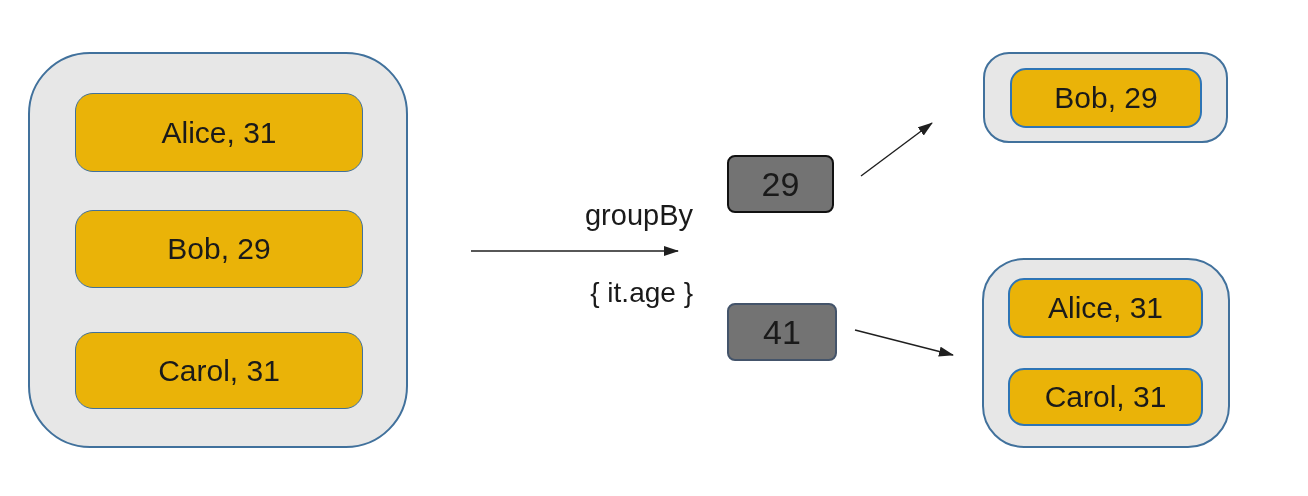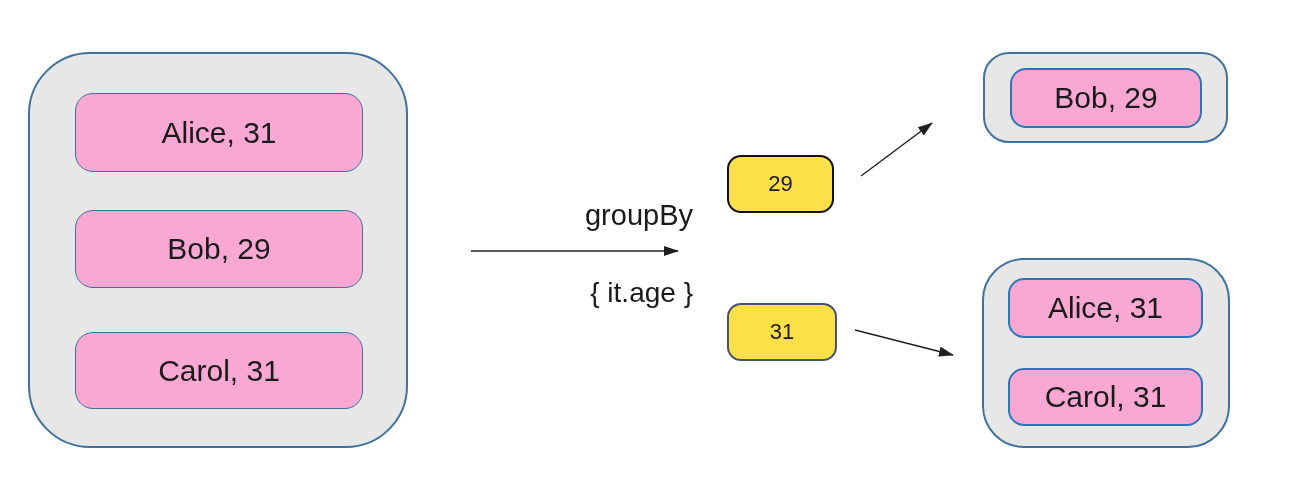--- a/index.html
+++ b/index.html
@@ -25,36 +25,36 @@
     height: 496px;
     background: var(--canvas-bg);
     overflow: hidden;
   }
   .abs { position: absolute; }
   .container {
     background: var(--container-fill);
     border: 2.5px solid var(--container-border);
   }
   .item-box {
-    background: #f9a8d4;
+    background: #eab308;
     display: flex;
     align-items: center;
     justify-content: center;
     font-size: 30px;
     color: var(--text);
   }
   .src-item { border: 1.5px solid var(--item-border); border-radius: 18px; }
   .grp-item { border: 2.25px solid var(--group-item-border); border-radius: 16px; }
   .key-box {
-    background: #fde047;
+    background: #737373;
     display: flex;
     align-items: center;
     justify-content: center;
-    font-size: 22px;
-    border-radius: 14px;
+    font-size: 34px;
+    border-radius: 8px;
   }
   .key-29 { border: 2.5px solid var(--key29-border); }
   .key-31 { border: 2.5px solid var(--key31-border); }
   .op-label {
     width: 230px;
     text-align: right;
     font-size: 29px;
     color: var(--text);
   }
   .arrow-layer { left: 0; top: 0; width: 1308px; height: 496px; pointer-events: none; }
@@ -66,21 +66,21 @@
 
   <div class="abs container" style="left:28px; top:52px; width:380px; height:396px; border-radius:62px;"></div>
   <div class="abs item-box src-item" style="left:75px; top:93px; width:288px; height:79px;">Alice, 31</div>
   <div class="abs item-box src-item" style="left:75px; top:210px; width:288px; height:78px;">Bob, 29</div>
   <div class="abs item-box src-item" style="left:75px; top:332px; width:288px; height:77px;">Carol, 31</div>
 
   <div class="abs op-label" style="left:463px; top:199px;">groupBy</div>
   <div class="abs op-label" style="left:463px; top:277px; font-size:28px;">{ it.age }</div>
 
   <div class="abs key-box key-29" style="left:727px; top:155px; width:107px; height:58px;">29</div>
-  <div class="abs key-box key-31" style="left:727px; top:303px; width:110px; height:58px;">31</div>
+  <div class="abs key-box key-31" style="left:727px; top:303px; width:110px; height:58px;">41</div>
 
   <div class="abs container" style="left:983px; top:52px; width:245px; height:91px; border-radius:26px; border-width:2px;"></div>
   <div class="abs item-box grp-item" style="left:1010px; top:68px; width:192px; height:60px;">Bob, 29</div>
 
   <div class="abs container" style="left:982px; top:258px; width:248px; height:190px; border-radius:42px; border-width:2px;"></div>
   <div class="abs item-box grp-item" style="left:1008px; top:278px; width:195px; height:60px;">Alice, 31</div>
   <div class="abs item-box grp-item" style="left:1008px; top:368px; width:195px; height:58px;">Carol, 31</div>
 
   <svg class="abs arrow-layer" viewBox="0 0 1308 496" xmlns="http://www.w3.org/2000/svg">
     <defs>

